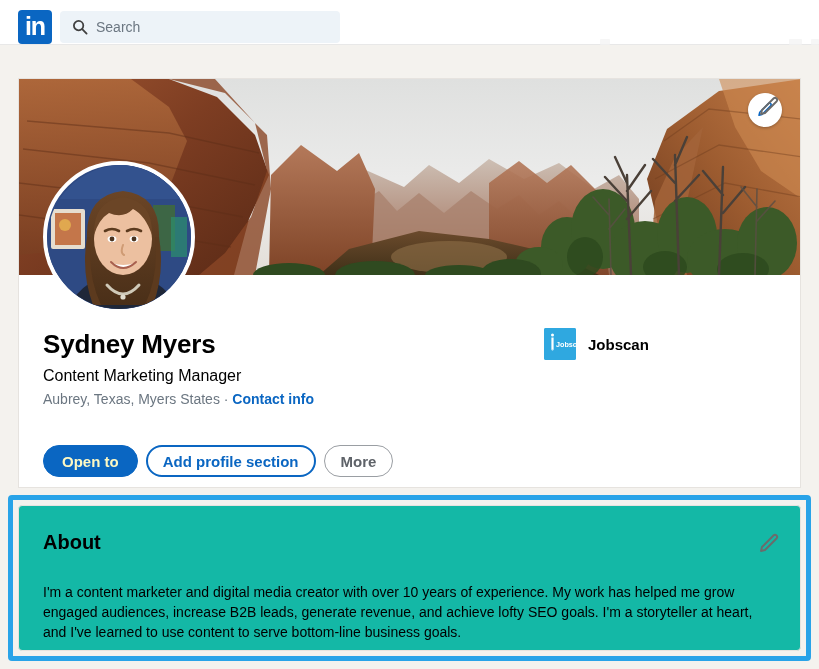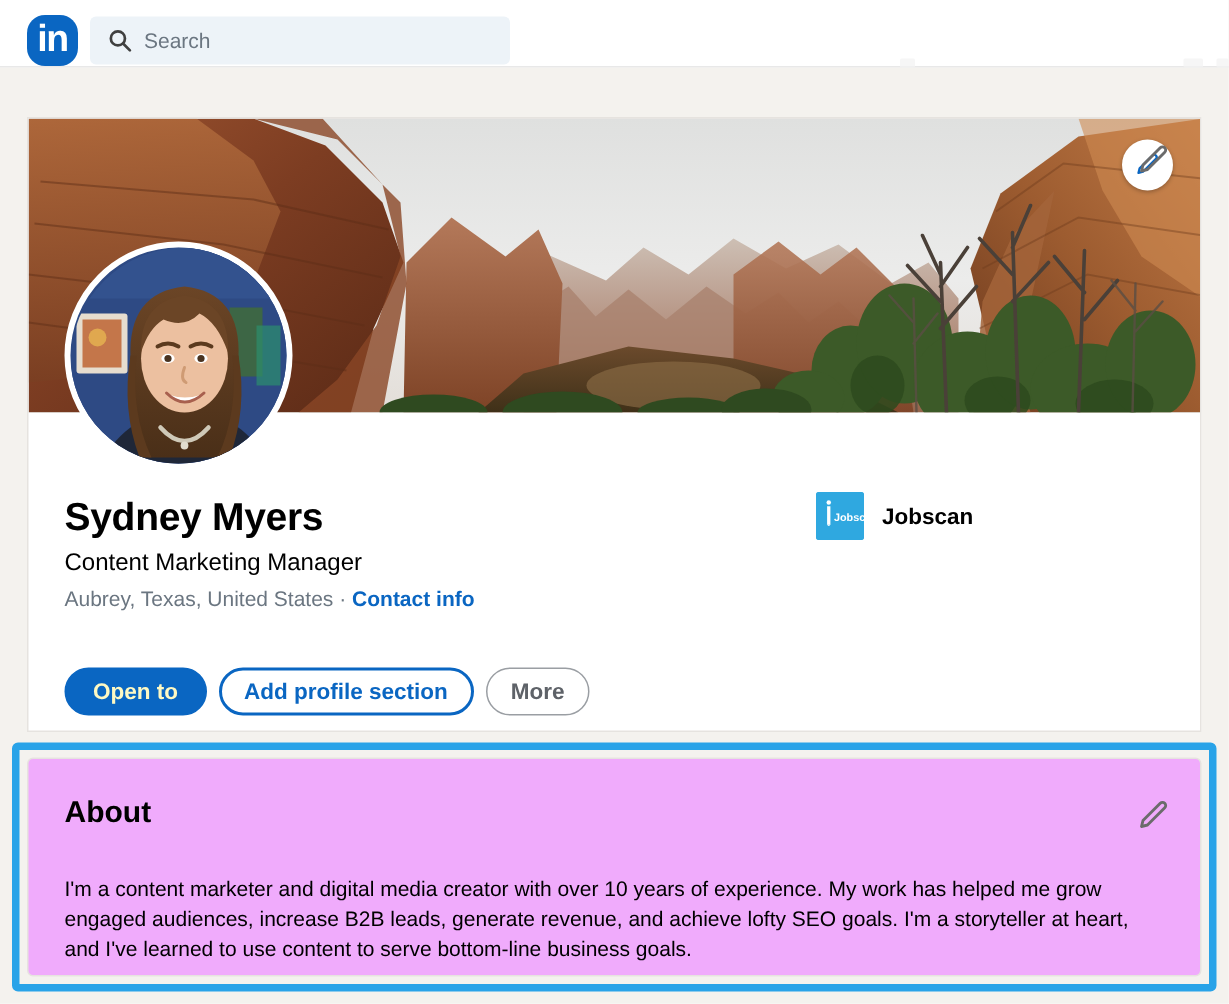--- a/index.html
+++ b/index.html
@@ -14,21 +14,21 @@
   .nav {
     position: absolute; left: 0; top: 0;
     width: 819px; height: 45px;
     background: #ffffff;
     border-bottom: 1px solid #e8e8e8;
   }
   .li-logo {
     position: absolute; left: 18px; top: 10px;
     width: 34px; height: 34px;
     background: #0a66c2;
-    border-radius: 12px;
+    border-radius: 4px;
     color: #ffffff;
     font-size: 25px; font-weight: bold;
     line-height: 33px; text-align: center;
     letter-spacing: -1px;
     font-family: "Liberation Sans", sans-serif;
   }
   .search-box {
     position: absolute; left: 60px; top: 11px;
     width: 280px; height: 32px;
     background: #edf3f8;
@@ -176,21 +176,21 @@
   
   .highlight-ring {
     position: absolute; left: 8px; top: 495px;
     width: 803px; height: 166px;
     border: 5px solid #29a3e8;
     border-radius: 4px;
   }
   .about-card {
     position: absolute; left: 18px; top: 505px;
     width: 783px; height: 146px;
-    background: #f0abfc;
+    background: #14b8a6;
     border: 1px solid #e6e3df;
     border-radius: 4px;
   }
   .about-title {
     position: absolute; left: 24px; top: 25px;
     font-size: 20px; font-weight: bold; color: #000000;
   }
   .pencil-about { right: 19px; top: 26px; }
   .about-text {
     position: absolute; left: 24px; top: 76px;
@@ -382,21 +382,21 @@
   </div>
 
   <svg class="pencil-plain pencil-profile" viewBox="0 0 24 24" fill="none" stroke="#6b6b6b" stroke-width="1.9" stroke-linecap="round" stroke-linejoin="round">
     <path d="M16.5 3.5a2.12 2.12 0 0 1 3 3L8 18l-4 1 1-4 11.5-11.5z"></path>
   </svg>
 
   <div class="info">
     <div class="p-name">Sydney Myers</div>
     <div class="p-headline">Content Marketing Manager</div>
     <div class="p-location">
-      <span>Aubrey, Texas, United States</span><span> · </span><span class="contact-link">Contact info</span>
+      <span>Aubrey, Texas, Myers States</span><span> · </span><span class="contact-link">Contact info</span>
     </div>
   </div>
 
   <div class="btn-row">
     <div class="btn btn-primary">Open to</div>
     <div class="btn btn-outline-blue">Add profile section</div>
     <div class="btn btn-outline-gray">More</div>
   </div>
 
   <div class="company-row">

